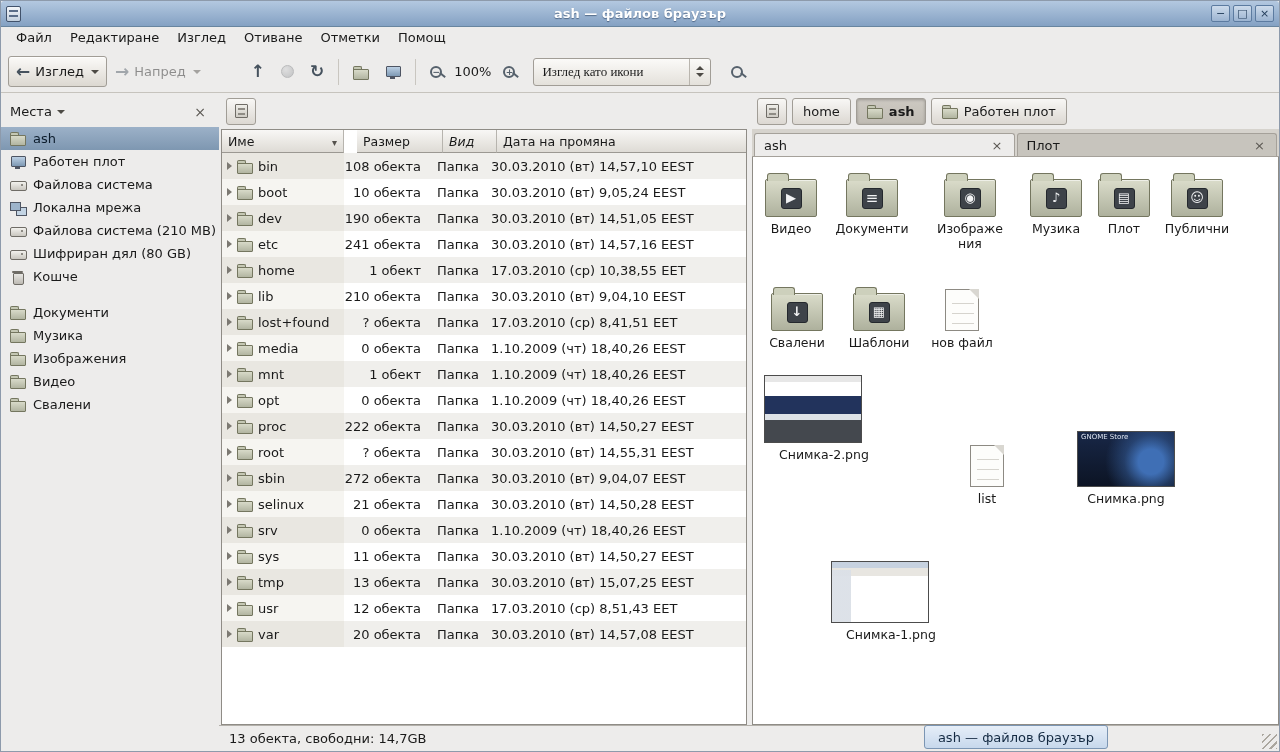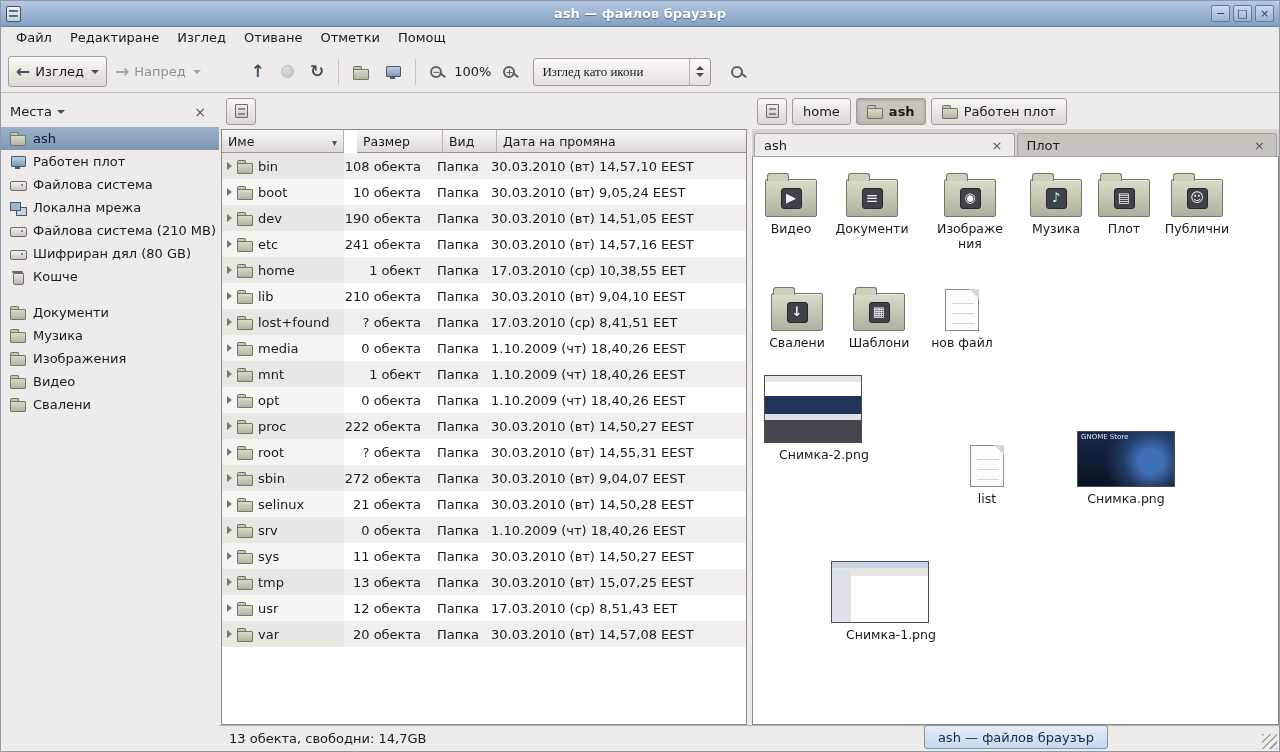--- a/index.html
+++ b/index.html
@@ -78,21 +78,21 @@
   .left-pane{width:528px;flex:none;display:flex;flex-direction:column;padding:0 0 0 2px;}
   .loc-row{height:36px;flex:none;display:flex;align-items:center;gap:5px;padding:4px 5px;}
   .small-loc-btn{width:30px;height:27px;border:1px solid #a19d96;border-radius:3px;background:linear-gradient(#f8f7f5,#dcd8d2);display:flex;align-items:center;justify-content:center;}
   .cab{width:13px;height:14px;border:1px solid #6f6c66;background:linear-gradient(#efeee9,#cfccc5);border-radius:1px;position:relative;}
   .cab::before{content:"";position:absolute;left:2px;top:3px;right:2px;height:2px;background:#8f8c85;box-shadow:0 5px 0 #8f8c85;}
   .tree-wrap{flex:1;border:1px solid #8f8c86;background:#fff;display:flex;flex-direction:column;min-height:0;overflow:hidden;}
   .tree-header{display:flex;height:23px;flex:none;font-size:12.5px;}
   .th{display:flex;align-items:center;padding:0 6px;background:linear-gradient(#f8f7f5,#dedbd5);border-right:1px solid #b7b4ae;border-bottom:1px solid #9b9892;white-space:nowrap;}
   .th.c-name{width:122px;}
   .th.c-size{width:86px;margin-left:13px;}
-  .th.c-type{width:54px;}
+  .th.c-type{width:54px;font-style:italic;}
   .th.c-date{flex:1;border-right:none;}
   .sort-arrow{margin-left:auto;}
   .sort-arrow::before{content:"▾";color:#55524d;font-size:10px;}
   .tree-body{flex:1;overflow:hidden;}
   .tr{display:flex;height:26px;align-items:stretch;}
   .tr:nth-of-type(odd){background:#f0efec;}
   .tr:nth-of-type(odd) .td.c-name{background:#e9e7e1;}
   .tr:nth-of-type(even) .td.c-name{background:#f6f5f1;}
   .td{display:flex;align-items:center;white-space:nowrap;overflow:hidden;}
   .td.c-name{width:122px;padding-left:3px;gap:5px;}

